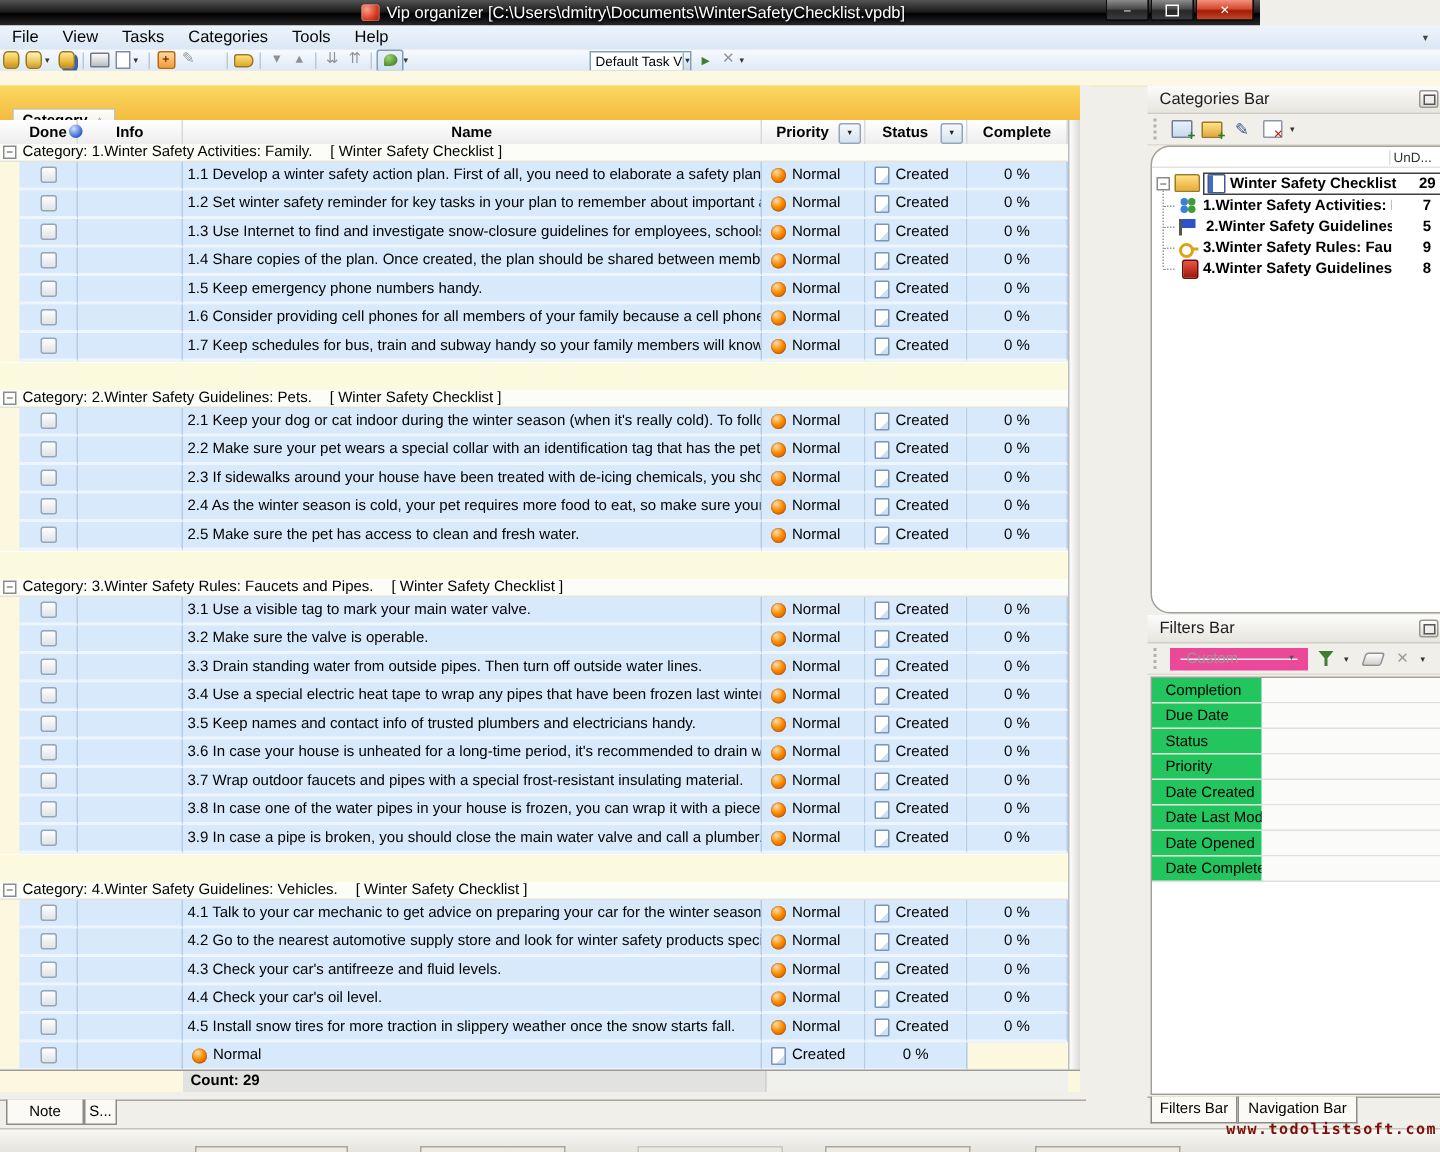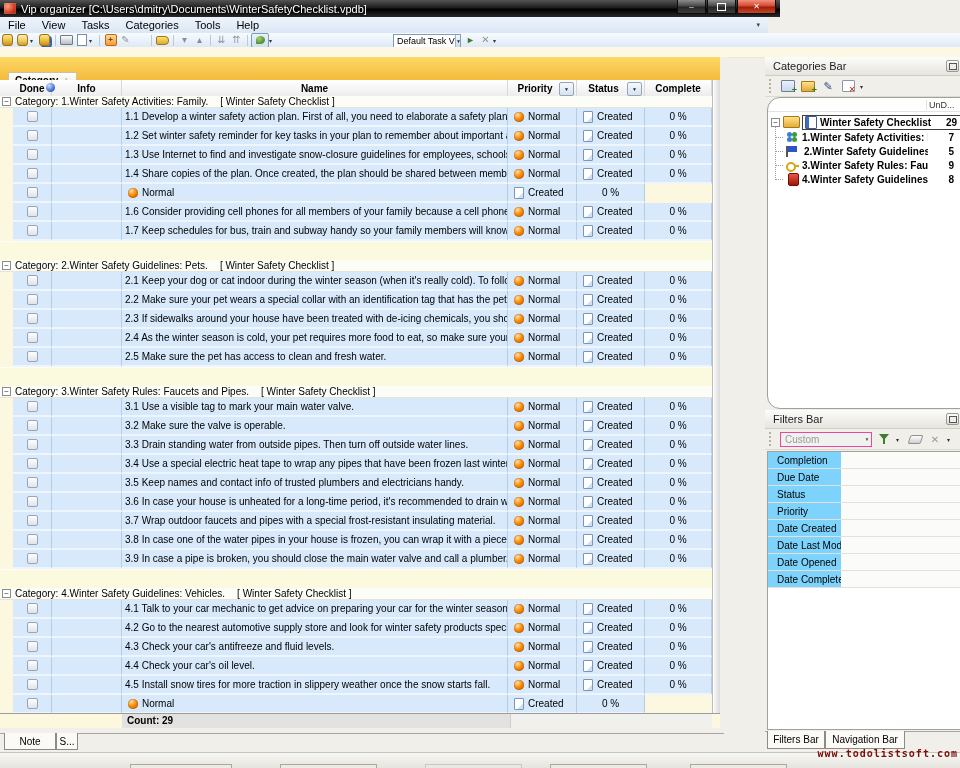--- a/index.html
+++ b/index.html
@@ -1,33 +1,33 @@
 <!DOCTYPE html>
 <html><head>
 <meta charset="utf-8">
 <style>
   html,body{margin:0;padding:0;background:#555;}
   .app{position:relative;width:960px;height:768px;overflow:hidden;background:#f0efe9;
        font-family:"Liberation Sans","DejaVu Sans",sans-serif;font-size:10px;color:#000;
        -webkit-user-select:none;user-select:none;}
   .abs{position:absolute;}
   
-  .titlebar{left:0;top:0;width:780px;height:17px;
-    background:linear-gradient(#545454,#1d1d1d 45%,#000 55%,#2a2a2a);display:flex;align-items:center;}
+  .titlebar{left:0;top:0;width:840px;height:17px;
+    background:linear-gradient(#545454,#1d1d1d 45%,#000 55%,#2a2a2a);display:flex;align-items:center;justify-content:center;}
   .applogo{width:12px;height:11px;margin:0 5px 0 4px;border-radius:2px;
     background:radial-gradient(circle at 30% 30%,#ff9d8a,#d33b1f 60%,#8e1704);box-shadow:inset 0 0 1px #fff;}
   .apptitle{color:#fff;font-size:11px;text-shadow:0 1px 2px #000;white-space:nowrap;}
   .winbtns{position:absolute;right:4px;top:0;display:flex;}
   .winbtn{width:27px;height:13px;border:1px solid #0c0c0c;border-top:none;display:flex;align-items:center;justify-content:center;
     color:#fff;font-size:8px;line-height:8px;background:linear-gradient(#8c8c8c,#4a4a4a 45%,#262626 55%,#3c3c3c);
     border-radius:0 0 2px 2px;margin-left:1px;}
   .winbtn.close{width:37px;background:linear-gradient(#f0927f,#d6492f 45%,#a01d08 55%,#c2482c);}
   .maxglyph{width:7px;height:6px;border:1px solid #fff;display:inline-block;}
   
-  .menubar{left:0;top:17px;width:768px;height:16px;background:linear-gradient(#eef4fc,#dbe7f5);
+  .menubar{left:0;top:17px;width:960px;height:16px;background:linear-gradient(#eef4fc,#dbe7f5);
     border-bottom:1px solid #c8d3e2;display:flex;align-items:center;}
   .menuitem{padding:0 8px;font-size:11px;line-height:15px;cursor:default;}
   .menu-more{position:absolute;right:8px;font-size:7px;color:#444;}
   
   .toolbar{left:0;top:33px;width:960px;height:14px;background:linear-gradient(#f8fbfe,#dde9f6);
     border-bottom:1px solid #c4d0df;display:flex;align-items:center;}
   .tsep{width:1px;height:11px;background:#bcc9d8;margin:0 3px;}
   .tbi{display:inline-flex;align-items:center;justify-content:center;width:15px;height:12px;font-size:10px;line-height:10px;}
   .tbi.dis{opacity:.4;filter:grayscale(1);}
   .cyl{width:9px;height:10px;border-radius:3px/4px;border:1px solid #9a7712;
@@ -149,26 +149,26 @@
   .people-icon:before,.people-icon:after{content:"";position:absolute;width:5px;height:5px;border-radius:50%;top:0;}
   .people-icon:before{left:1px;background:#3a7fd5;box-shadow:0 5px 0 0 #3a7fd5;}
   .people-icon:after{left:6px;background:#3e9c3a;box-shadow:0 5px 0 0 #3e9c3a;}
   .flag-icon{border-left:2px solid #555;}
   .flag-icon:before{content:"";position:absolute;left:0;top:0;width:9px;height:6px;background:#2f52c8;}
   .key-icon:before{content:"";position:absolute;left:0;top:2px;width:6px;height:6px;border:2px solid #d9a516;border-radius:50%;}
   .key-icon:after{content:"";position:absolute;left:8px;top:5px;width:5px;height:2px;background:#d9a516;box-shadow:2px 2px 0 -1px #d9a516;}
   .red-book-icon{background:linear-gradient(#e4574a,#a31505);border-radius:2px;width:9px;margin-left:2px;border:1px solid #6f0d02;}
   
   .fil-rows .frow{display:flex;align-items:center;height:16px;border-bottom:1px solid #e2e0da;position:relative;background:#fbfbf9;}
-  .flabel{width:74px;flex:none;height:100%;box-sizing:border-box;background:#7dd3fc;border-right:1px solid #fff;
+  .flabel{width:74px;flex:none;height:100%;box-sizing:border-box;background:#22c55e;border-right:1px solid #fff;
     display:flex;align-items:center;padding-left:9px;overflow:hidden;white-space:nowrap;}
   .fdrop{position:absolute;right:2px;top:1px;width:14px;height:13px;border:1px solid #a7a7a7;border-radius:2px;
     background:linear-gradient(#fefefe,#d9d9d9);font-size:6px;display:flex;align-items:center;justify-content:center;color:#222;}
   .fil-empty{position:absolute;left:0;right:0;bottom:0;background:#f2f1ec;}
-  .fcombo{width:92px;height:15px;box-sizing:border-box;border:1px solid #ec4899;background:#f1f1ef;display:flex;align-items:center;}
+  .fcombo{width:92px;height:15px;box-sizing:border-box;border:7px solid #ec4899;background:#f1f1ef;display:flex;align-items:center;}
   .fcombo .val{flex:1;color:#9a9a9a;font-size:10px;padding-left:4px;}
   .fcombo .dd{width:8px;font-size:5px;color:#555;text-align:center;}
   .funnel{position:relative;width:12px;height:12px;}
   .funnel:before{content:"";position:absolute;left:1px;top:1px;border-left:5px solid transparent;border-right:5px solid transparent;border-top:6px solid #3f7e2f;}
   .funnel:after{content:"";position:absolute;left:5px;top:6px;width:2px;height:5px;background:#3f7e2f;}
   .eraser{width:11px;height:7px;background:linear-gradient(#fdfdfd,#cfcfcf);border:1px solid #8f8f8f;border-radius:2px;transform:skewX(-18deg);}
   .grayx{color:#9a9a9a;font-size:10px;font-weight:bold;}
   
   .rtabsline{position:absolute;left:0;top:674px;width:232px;height:1px;background:#a8a6a0;}
   .rtab{position:absolute;top:674px;height:18px;background:#fbfaf6;border:1px solid #8d8b85;border-top:none;
@@ -366,20 +366,21 @@
             <span>Created</span>
           </span>
           <span class="c comp">0 %</span>
         </div>
         <div class="trow">
           <span class="c ind"></span>
           <span class="c done">
             <span class="cb"></span>
           </span>
           <span class="c info"></span>
+          <span class="c name">1.5 Keep emergency phone numbers handy.</span>
           <span class="c prio">
             <i class="ball"></i>
             <span>Normal</span>
           </span>
           <span class="c stat">
             <i class="page"></i>
             <span>Created</span>
           </span>
           <span class="c comp">0 %</span>
         </div>

